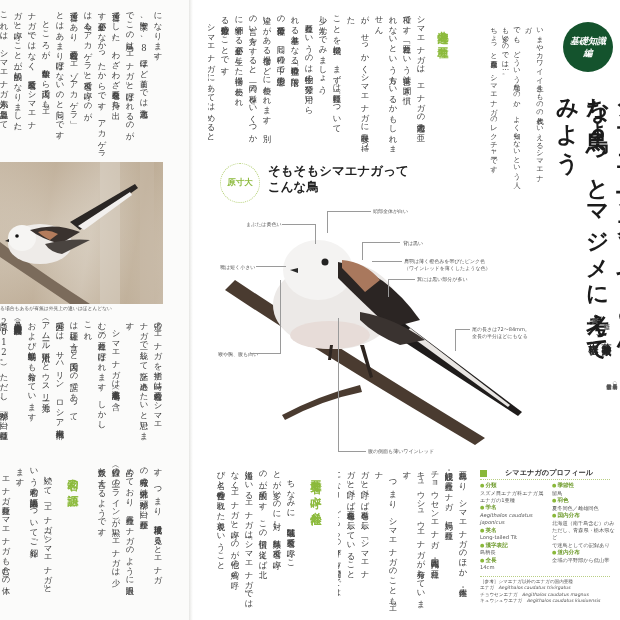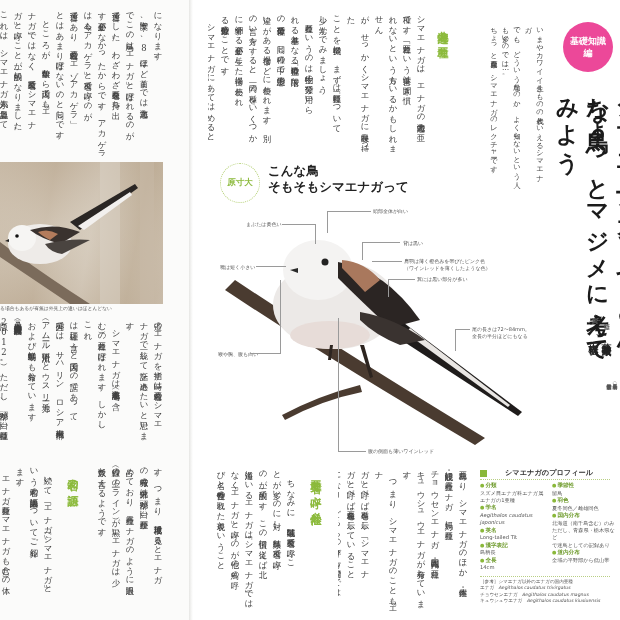--- a/index.html
+++ b/index.html
@@ -26,22 +26,22 @@
     font-family: "DejaVu Sans", "Liberation Sans", sans-serif;
     font-weight: bold;
     color: #8cba3c;
     font-size: 11px;
     letter-spacing: 1px;
   }
 
   
   .badge {
     position: absolute; left: 563px; top: 22px; width: 50px; height: 50px; border-radius: 50%;
-    background: #ec4899; color: #fff; display: flex; flex-direction: column; align-items: center; justify-content: center;
-    font-family: "DejaVu Sans", "Liberation Sans", sans-serif; font-weight: bold; font-size: 9px; line-height: 12px; text-align: center;
+    background: #14532d; color: #fff; display: flex; flex-direction: column; align-items: center; justify-content: center;
+    font-family: "DejaVu Sans", "Liberation Sans", sans-serif; font-weight: bold; font-size: 9px; line-height: 12px; text-align: center; font-style: italic;
   }
   .main-title {
     position: absolute; writing-mode: vertical-rl; text-orientation: upright;
     font-family: "DejaVu Sans", "Liberation Sans", sans-serif; font-weight: bold;
     color: #1b1b1b; font-size: 24px; line-height: 30px; letter-spacing: 1px;
   }
   .lead {
     position: absolute; writing-mode: vertical-rl; text-orientation: upright;
     font-family: "DejaVu Sans", "Liberation Sans", sans-serif;
     font-size: 7.2px; line-height: 11.5px; color: #444;
@@ -205,22 +205,22 @@
 <div class="credit-name" style="left:599px; top:335px;">藤巻裕蔵</div>
 <div class="credit-aff" style="left:606px; top:380px; height:60px;">
   <span>（日本鳥学会元会長）</span><br>
   <span>帯広畜産大学名誉教授</span>
 </div>
 <div class="credit-role" style="left:590px; top:312px;">文・写真</div>
 <div class="credit-name" style="left:586px; top:335px;">大橋弘一</div>
 
 <div class="size-badge">原寸大</div>
 <div class="feature-title">
+  <div>そもそもシマエナガって</div>
   <div>こんな鳥</div>
-  <div>そもそもシマエナガって</div>
 </div>
 
 <svg style="position:absolute; left:210px; top:200px;" width="330" height="260" viewBox="0 0 330 260">
 
   <path d="M15 90 Q120 160 265 245 L275 238 Q130 150 25 80 Z" fill="#4a3b30"></path>
   <path d="M150 185 Q110 195 72 215 L75 220 Q112 200 152 192 Z" fill="#4a3b30"></path>
 
   <path d="M190 120 L312 212 L308 216 L182 134 Z" fill="#1f1c1b"></path>
   <path d="M200 128 L300 205 L298 207 L196 133 Z" fill="#e9e6e3"></path>
 

